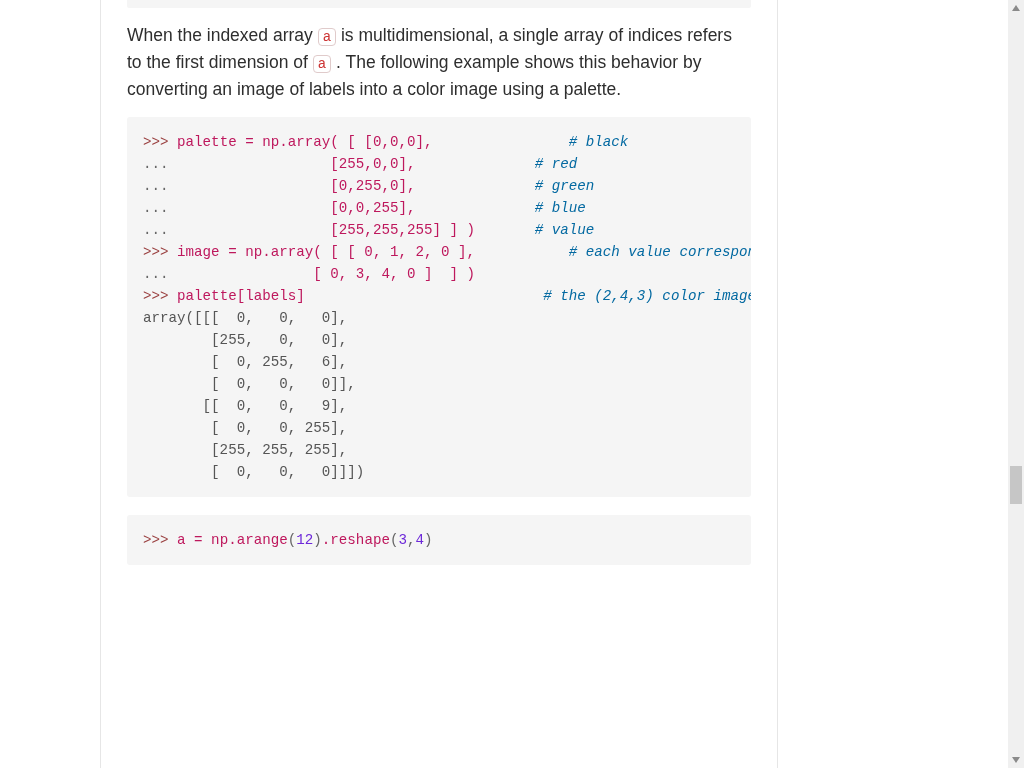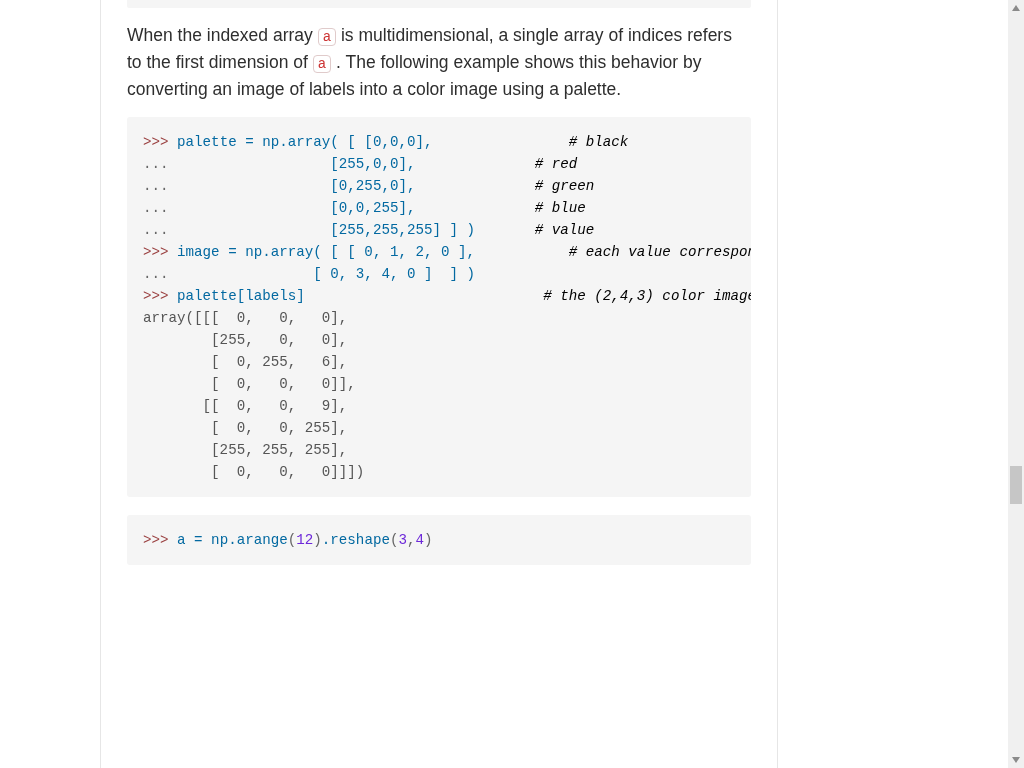--- a/index.html
+++ b/index.html
@@ -59,22 +59,22 @@
     font-size: 14.2px;
     line-height: 1.55;
     color: #555555;
     overflow: hidden;
     white-space: pre;
   }
   .tok-prompt { color: #9a4040; }
   .tok-op     { color: #666666; }
   .tok-num    { color: #6d28d9; }
   .tok-paren  { color: #666666; }
-  .tok-id     { color: #0369a1; }
-  .tok-comment{ color: #000000; font-style: italic; }
+  .tok-id     { color: #be185d; }
+  .tok-comment{ color: #0369a1; font-style: italic; }
   .tok-cont   { color: #666666; }
   .tok-out    { color: #555555; text-align: center; }
 
   
   .scrollbar-track {
     position: absolute;
     top: 0;
     right: 0;
     width: 16px;
     height: 768px;

